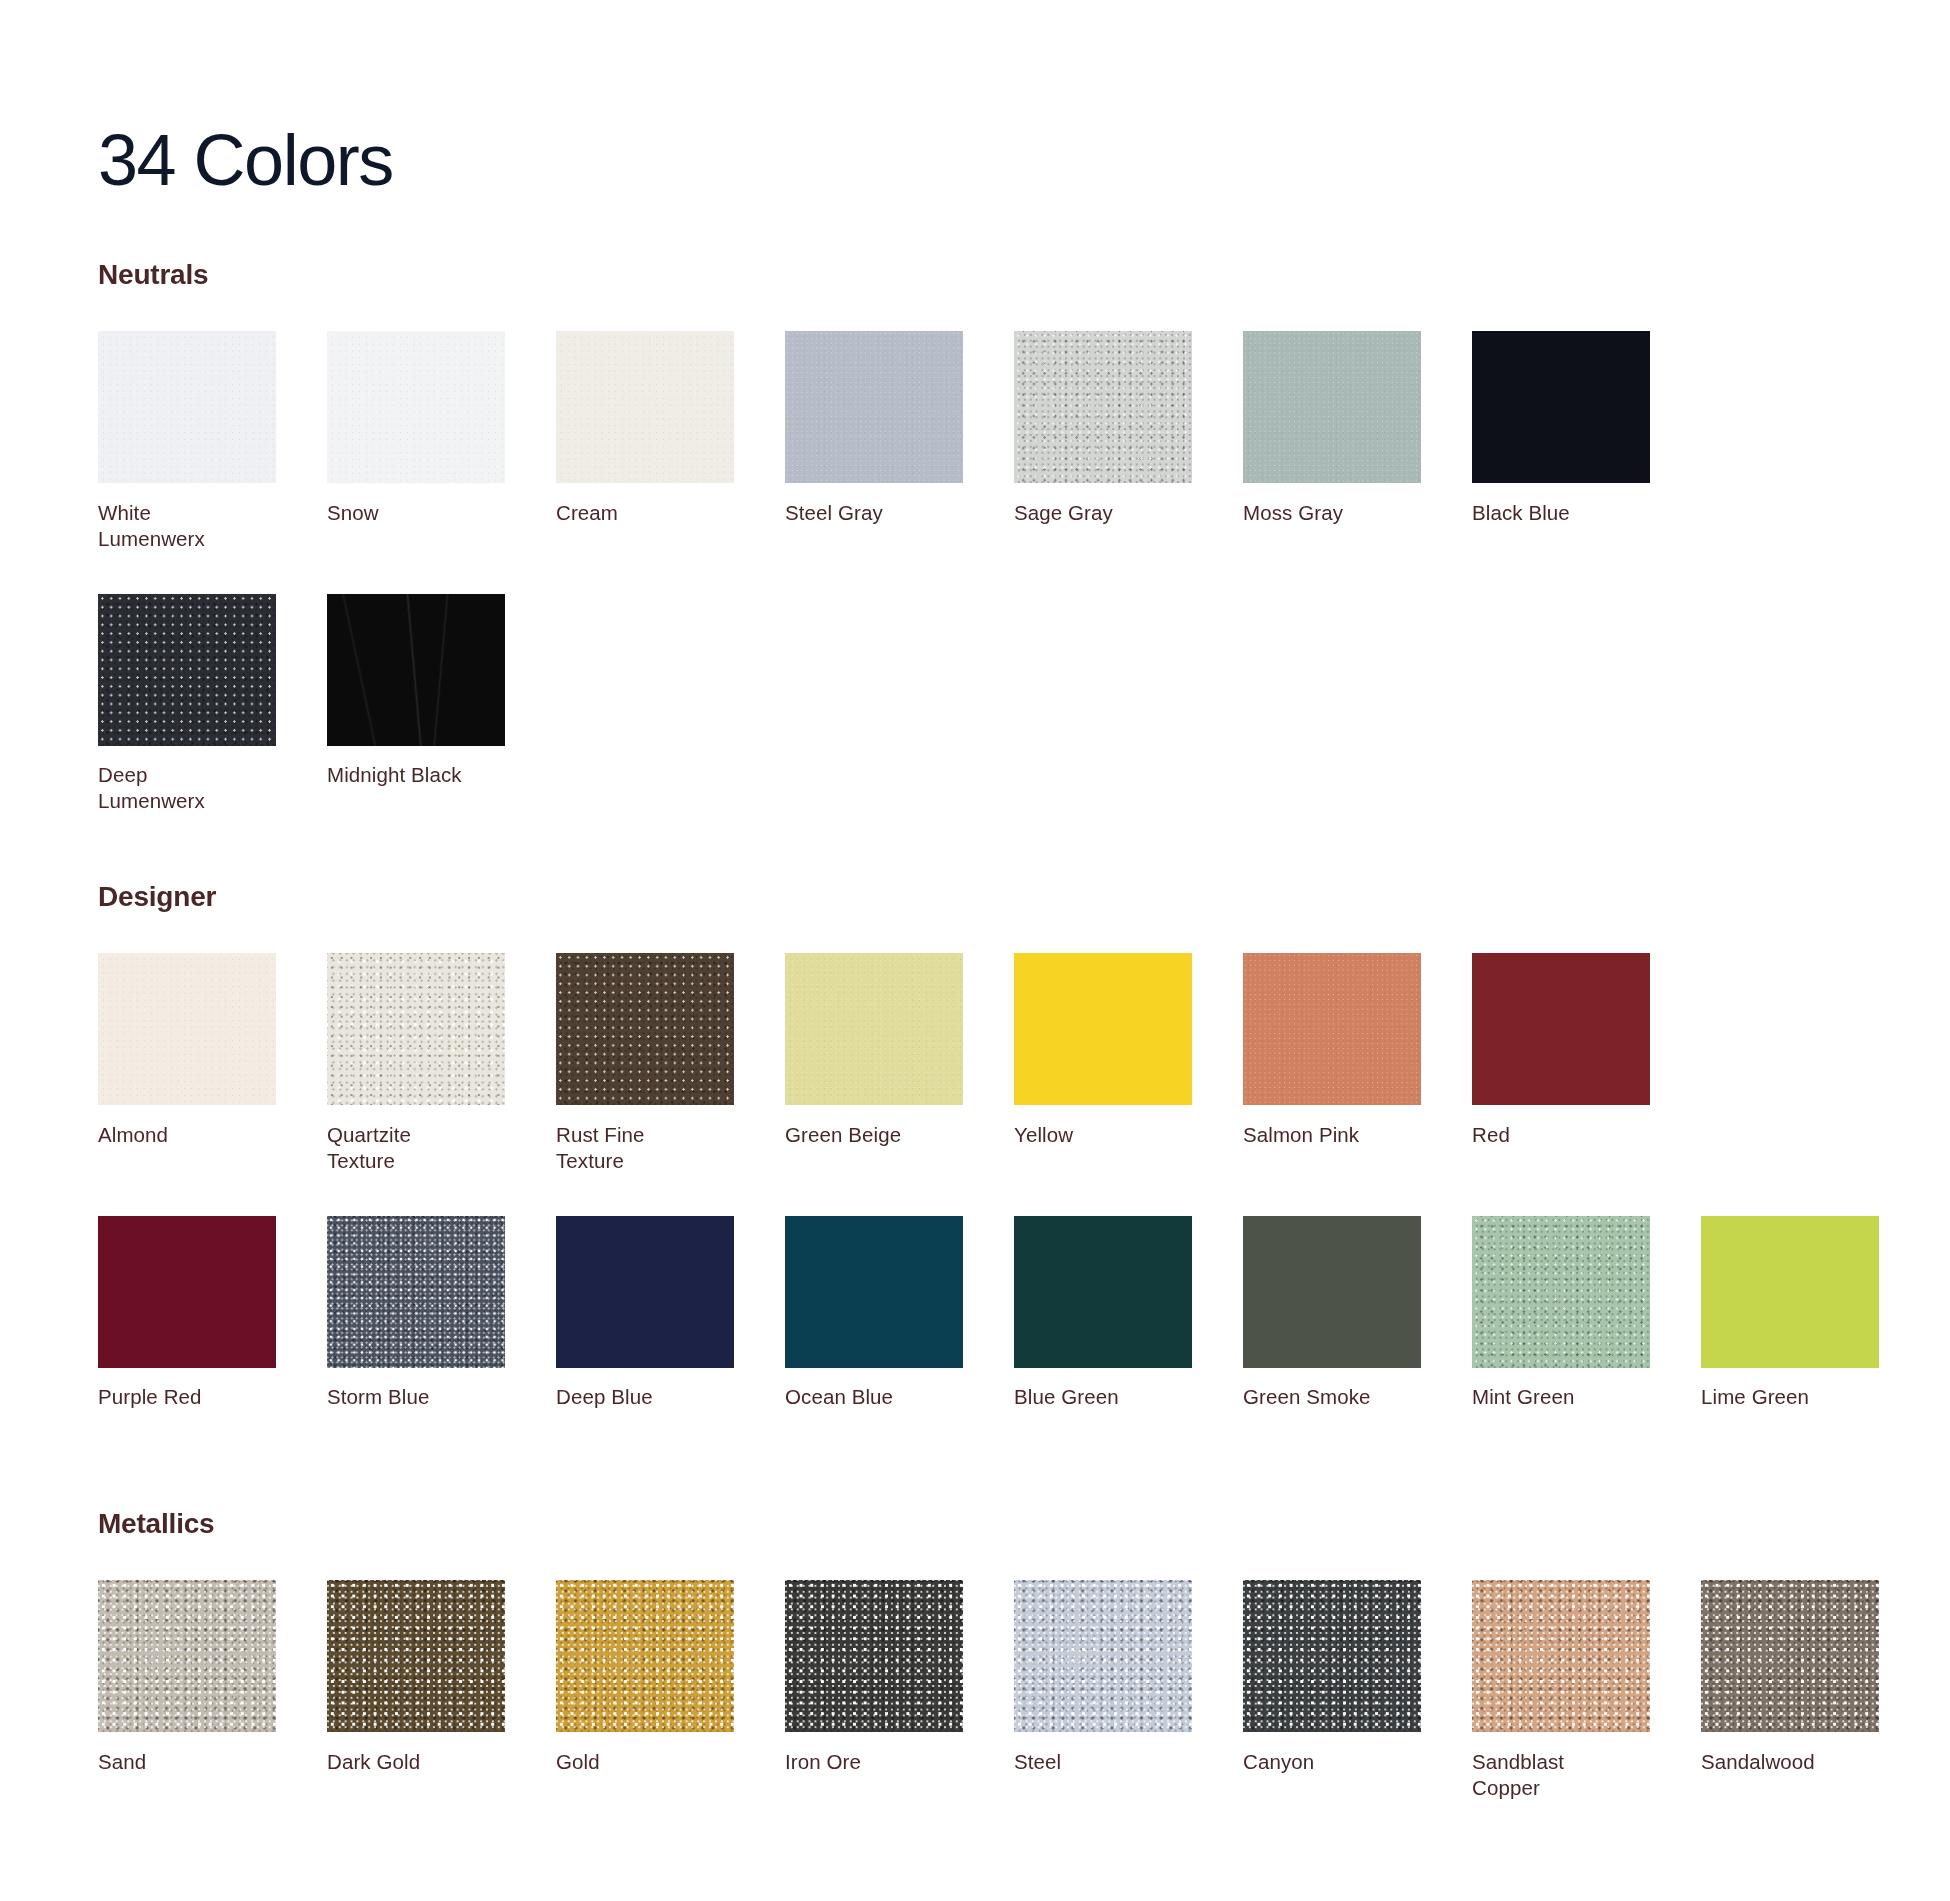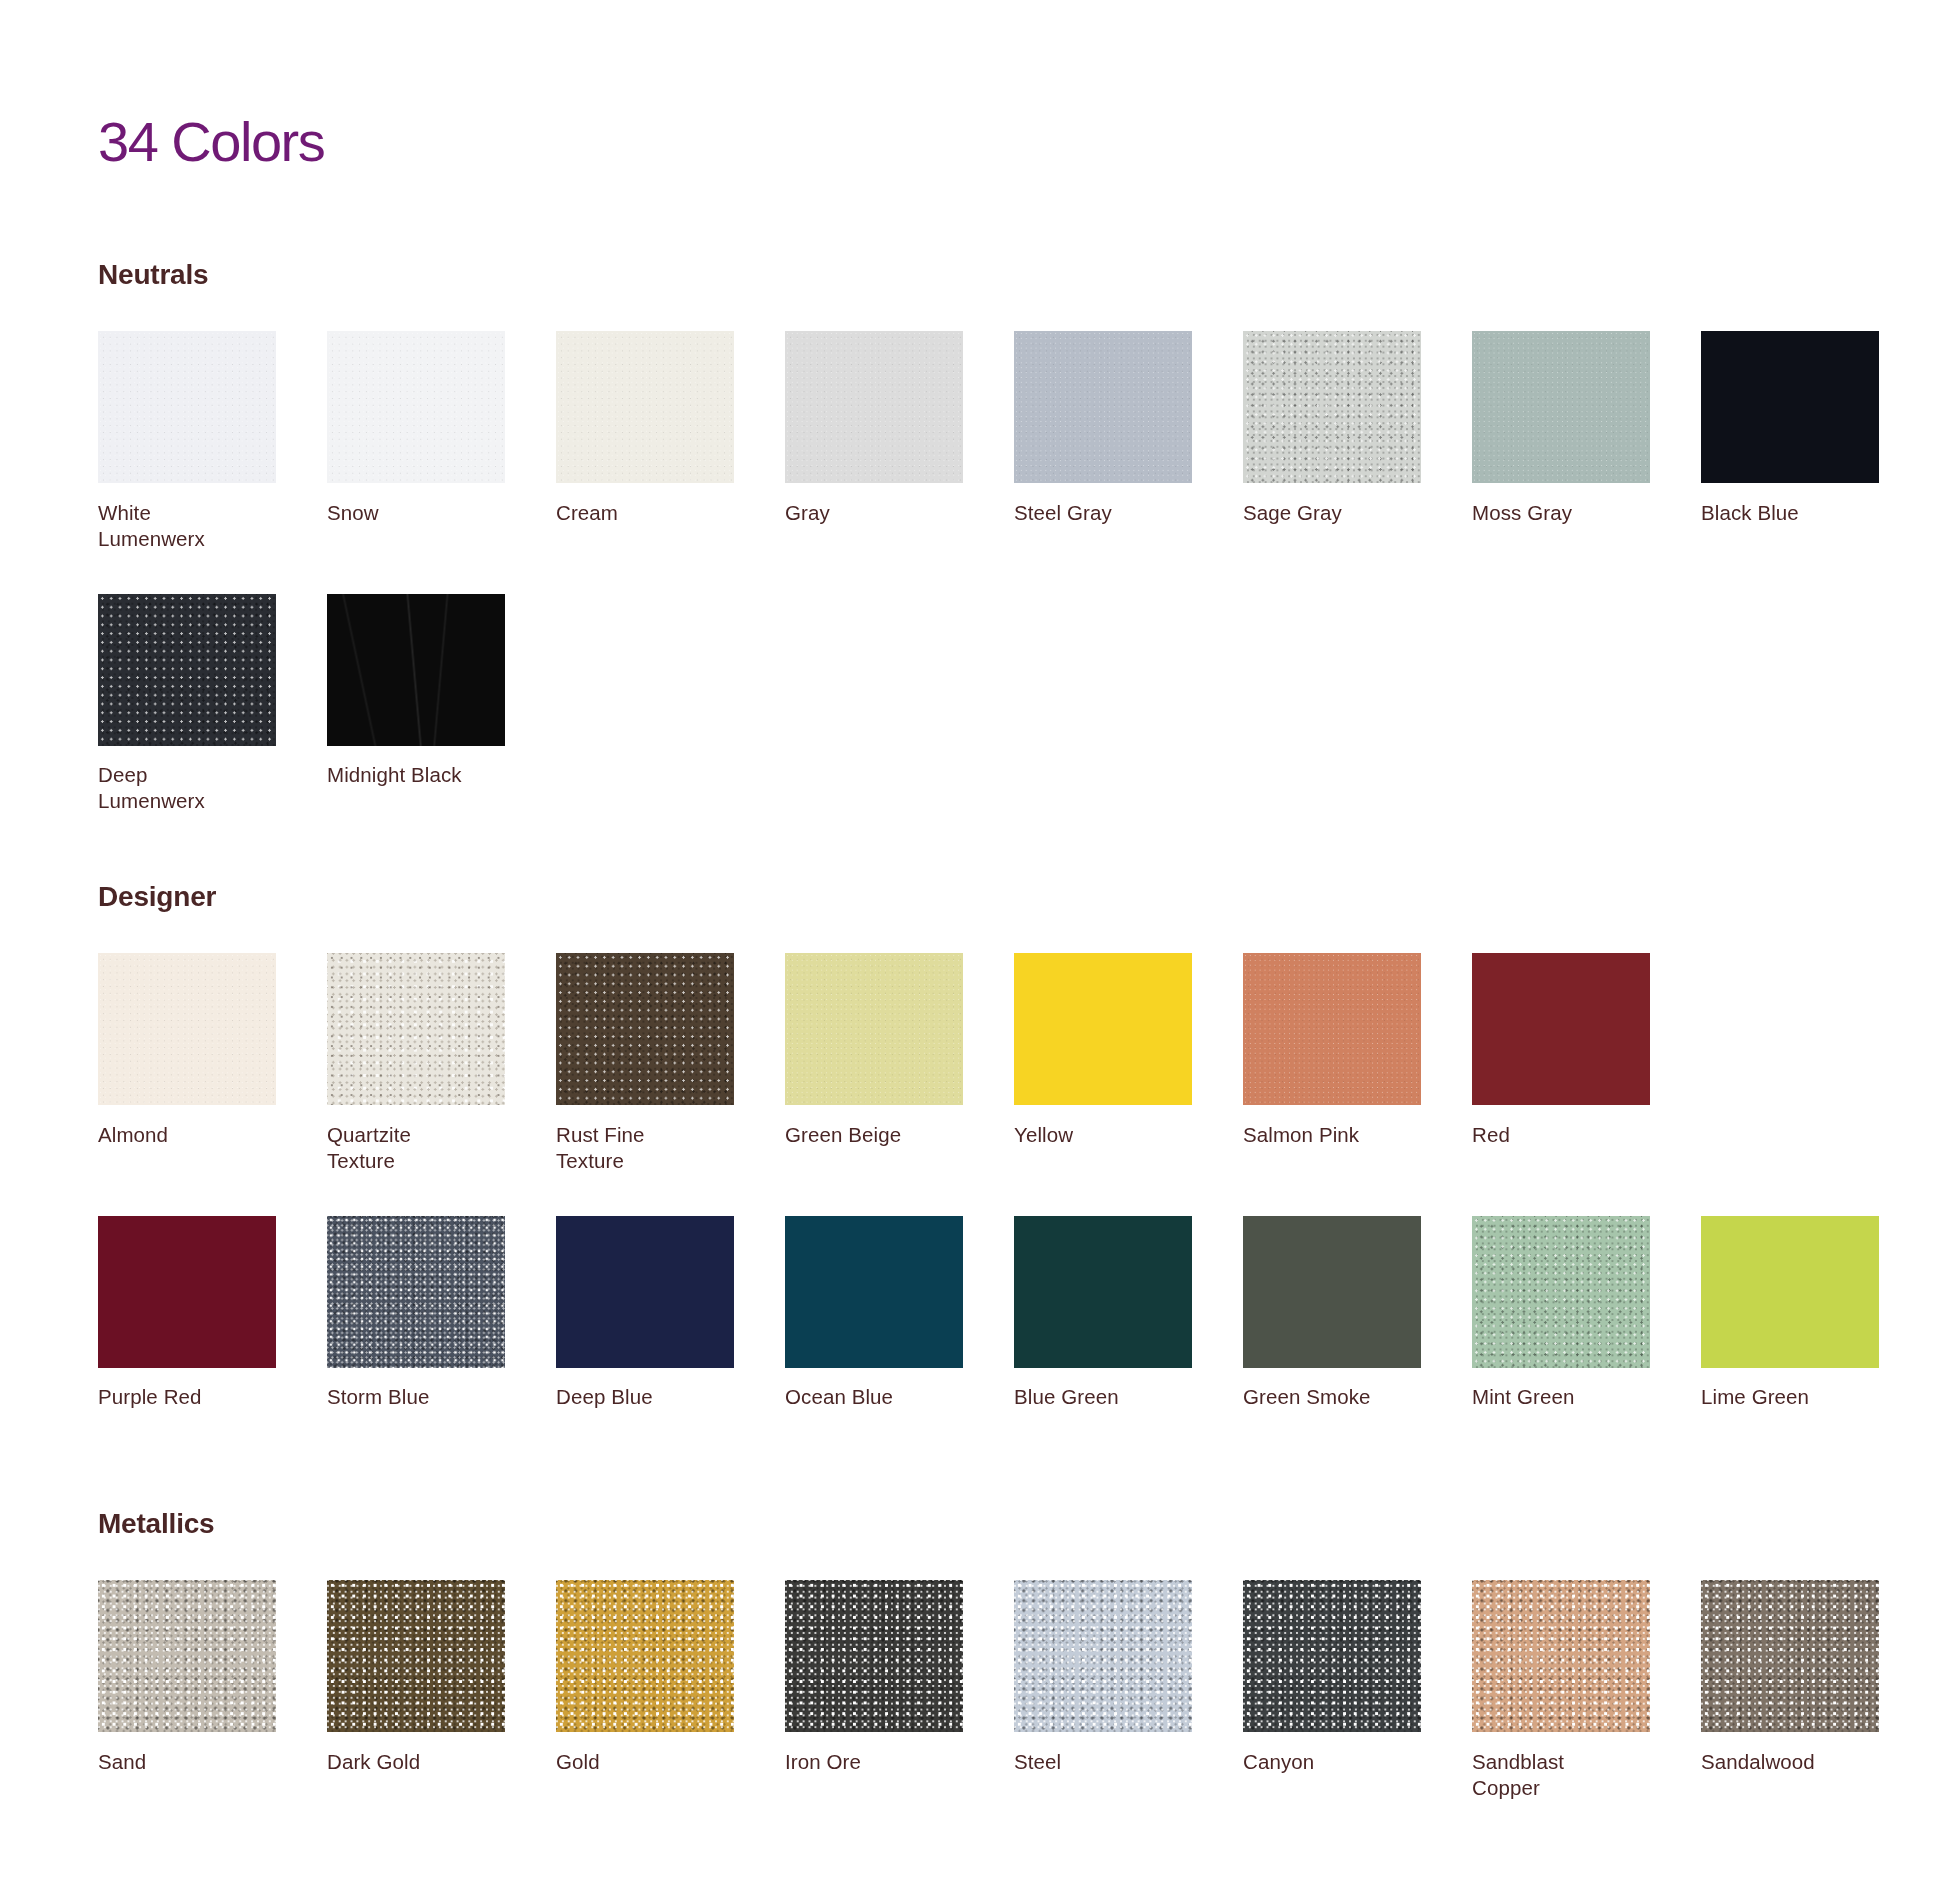--- a/index.html
+++ b/index.html
@@ -20,24 +20,24 @@
     width: 1950px;
     height: 1902px;
     padding: 0;
   }
 
   
   .page-title {
     position: absolute;
     left: 98px;
     top: 76px;
-    font-size: 56px;
+    font-size: 72px;
     font-weight: 400;
     letter-spacing: -1.5px;
-    color: #701a75;
+    color: #0f172a;
     line-height: 1;
   }
 
   
   .section { position: absolute; left: 98px; width: 1775px; }
   #section-neutrals  { top: 261px; }
   #section-designer  { top: 883px; }
   #section-metallics { top: 1510px; }
 
   .section-title {
@@ -171,26 +171,20 @@
             </div>
             <div class="swatch-label">Snow</div>
           </div>
           <div class="swatch-cell">
             <div class="swatch-chip tex-fine" style="background-color: rgb(239, 237, 229);">
               <div class="grain"></div>
             </div>
             <div class="swatch-label">Cream</div>
           </div>
           <div class="swatch-cell">
-            <div class="swatch-chip tex-fine" style="background-color: rgb(220, 220, 220);">
-              <div class="grain"></div>
-            </div>
-            <div class="swatch-label">Gray</div>
-          </div>
-          <div class="swatch-cell">
             <div class="swatch-chip tex-fine" style="background-color: rgb(182, 189, 200);">
               <div class="grain"></div>
             </div>
             <div class="swatch-label">Steel Gray</div>
           </div>
           <div class="swatch-cell">
             <div class="swatch-chip tex-speck" style="background-color: rgb(210, 213, 209);">
               <div class="grain"></div>
             </div>
             <div class="swatch-label">Sage Gray</div>

